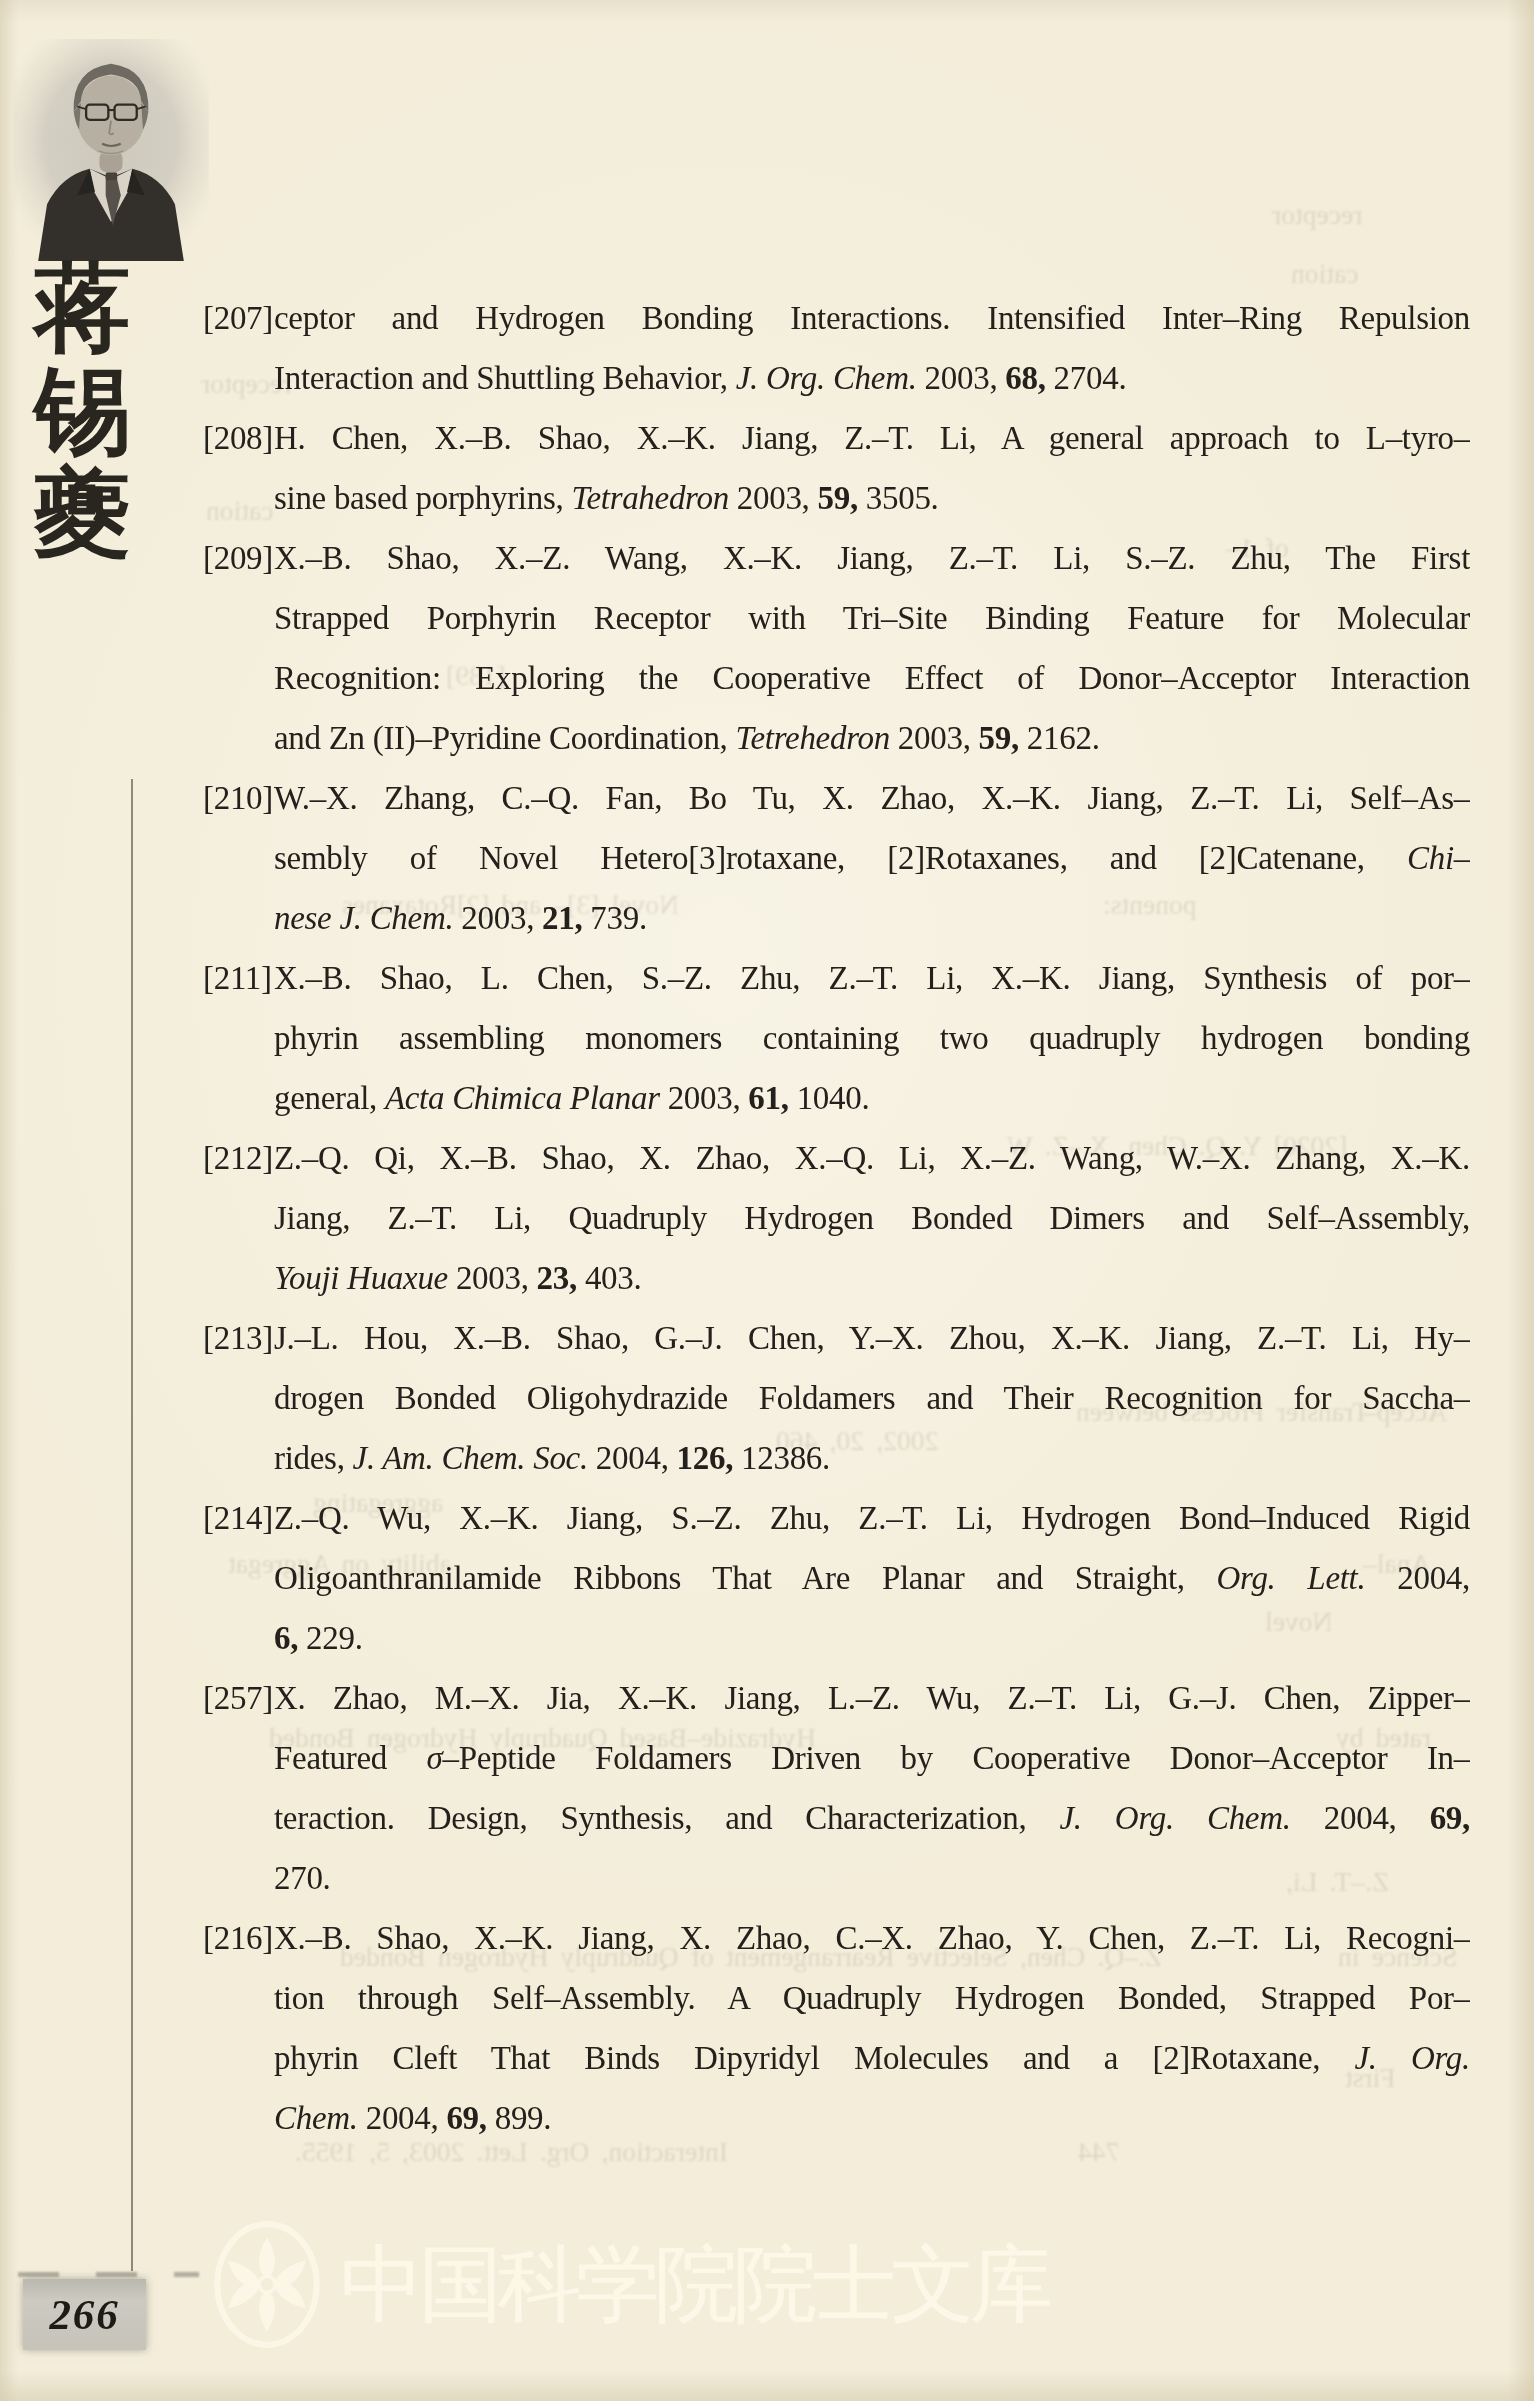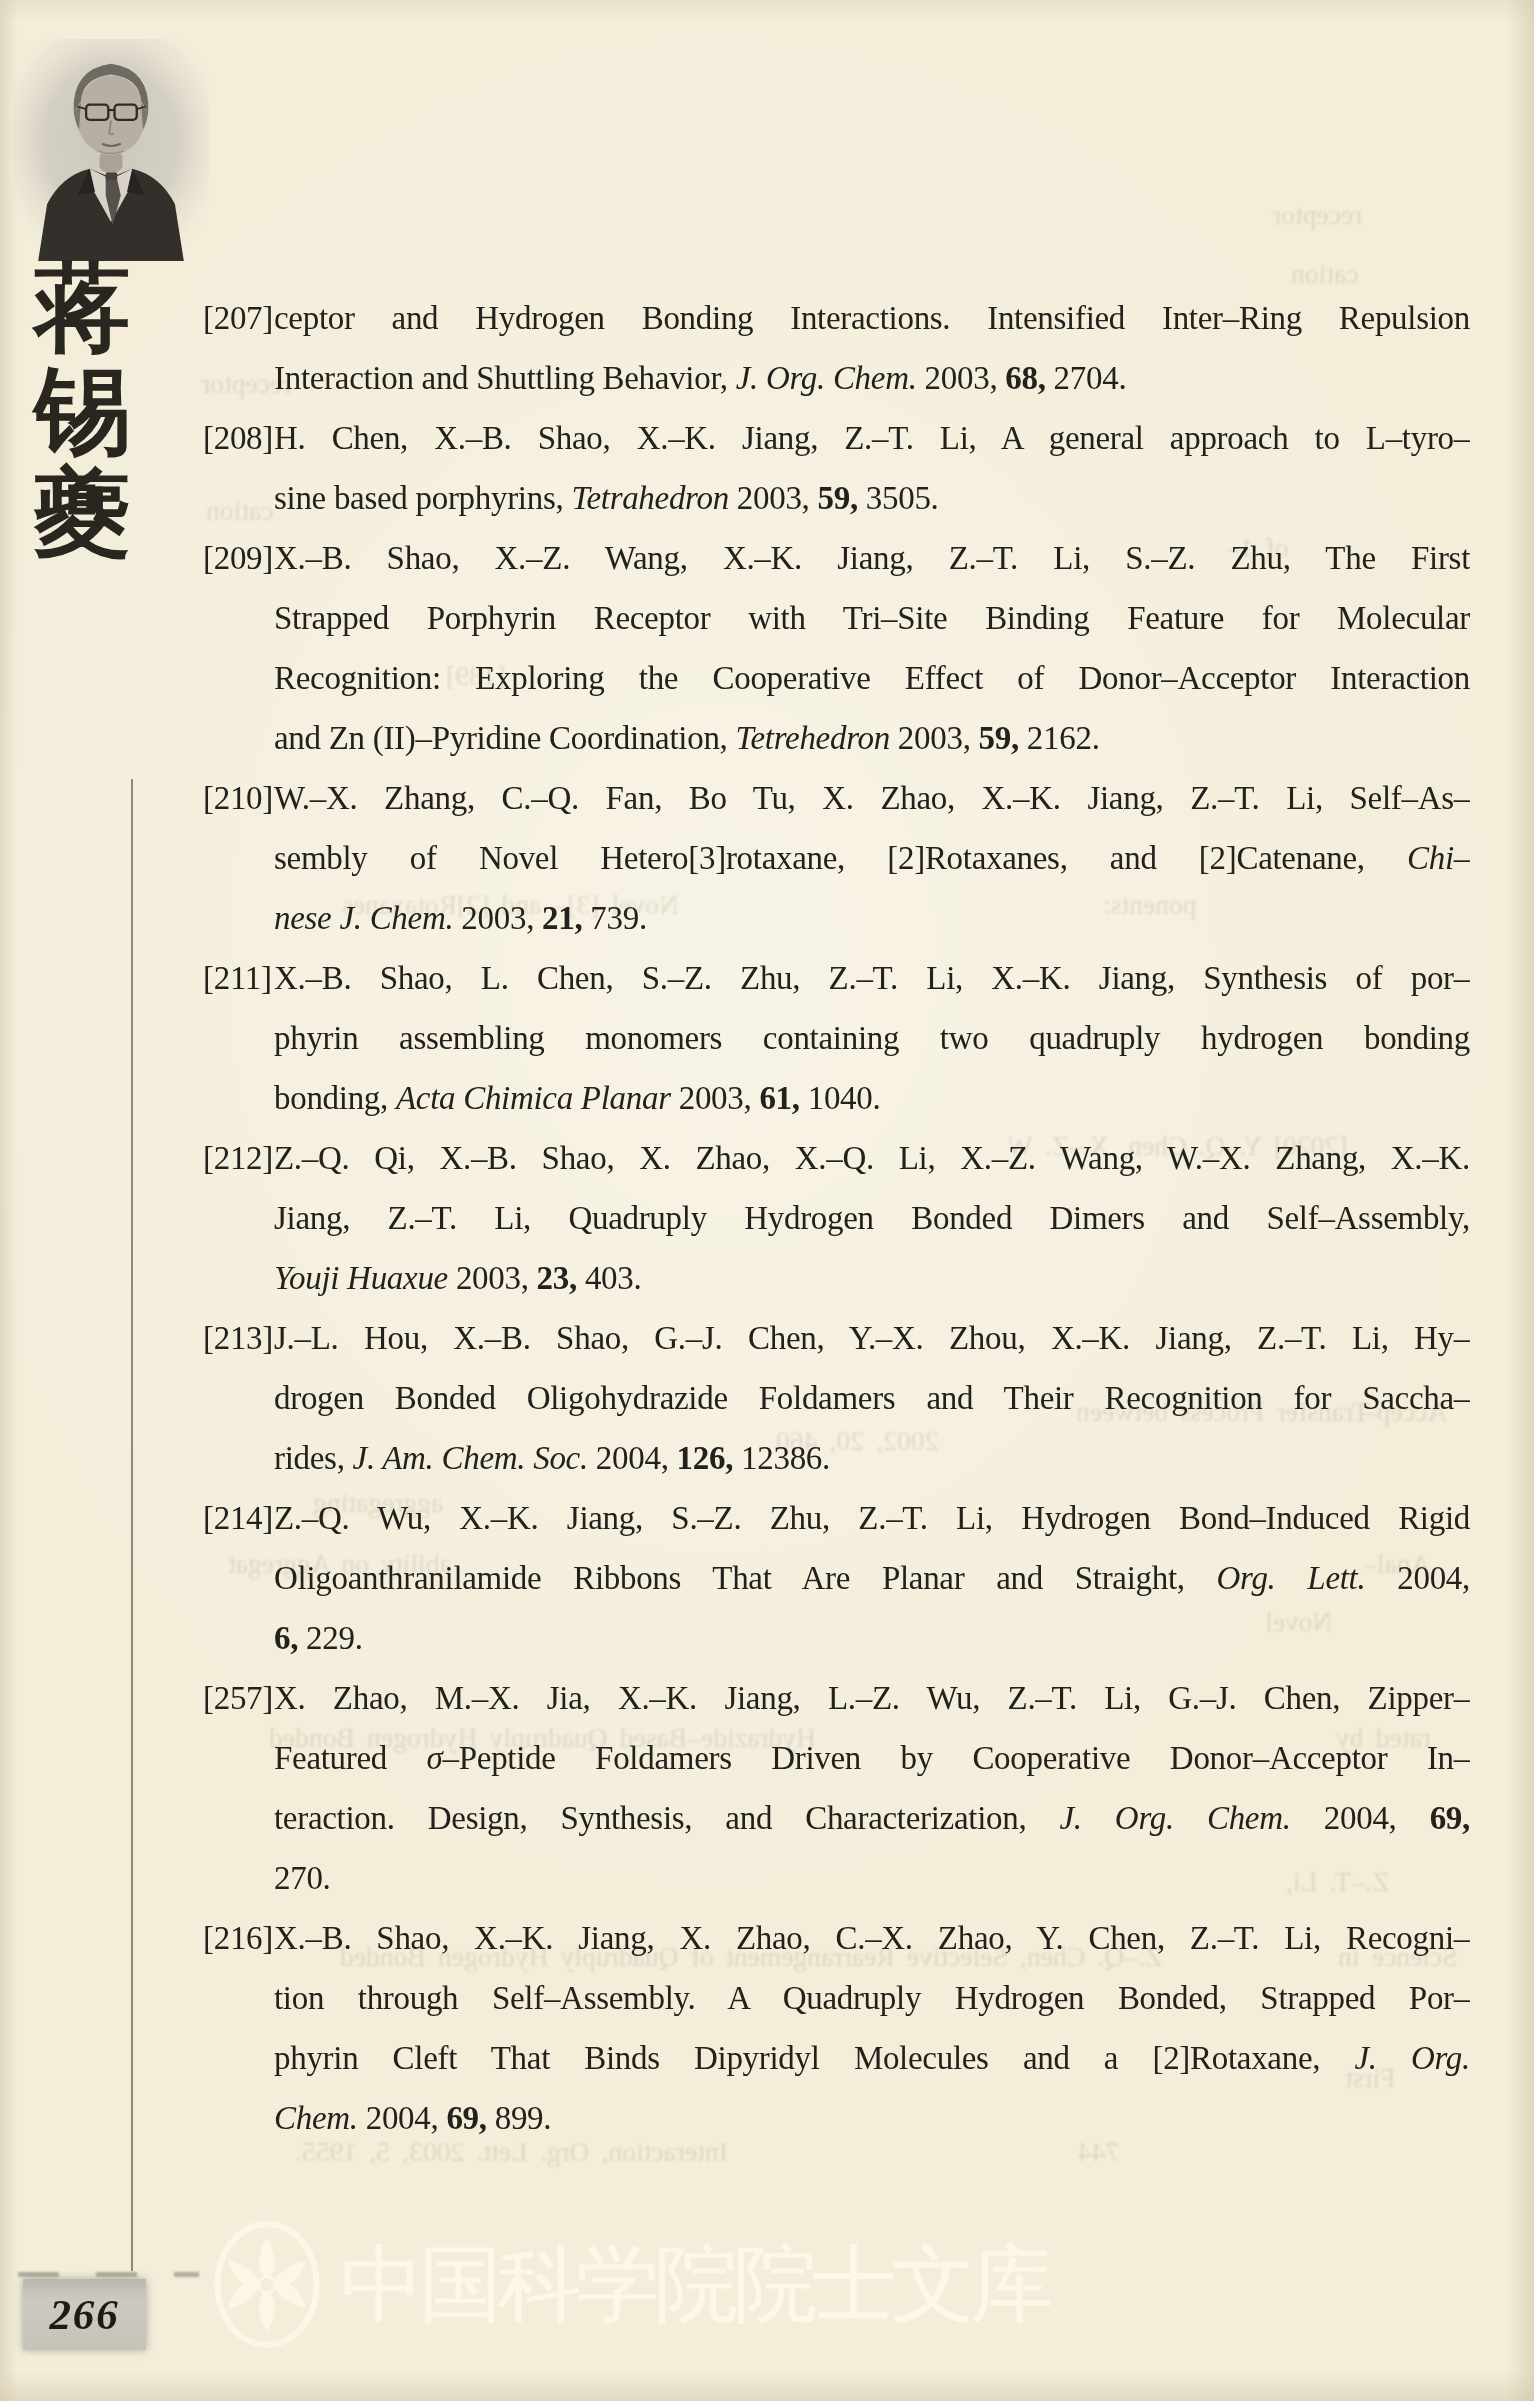--- a/index.html
+++ b/index.html
@@ -184,21 +184,21 @@
       <div class="ref">
         <span class="ref-label">[210]</span>
         <div class="line"><span>W.–X. Zhang, C.–Q. Fan, Bo Tu, X. Zhao, X.–K. Jiang, Z.–T. Li, Self–As–</span></div>
         <div class="line"><span>sembly of Novel Hetero[3]rotaxane, [2]Rotaxanes, and [2]Catenane, </span><span class="it">Chi–</span></div>
         <div class="line last"><span class="it">nese J. Chem.</span><span> 2003, </span><span class="bd">21,</span><span> 739.</span></div>
       </div>
       <div class="ref">
         <span class="ref-label">[211]</span>
         <div class="line"><span>X.–B. Shao, L. Chen, S.–Z. Zhu, Z.–T. Li, X.–K. Jiang, Synthesis of por–</span></div>
         <div class="line"><span>phyrin assembling monomers containing two quadruply hydrogen bonding</span></div>
-        <div class="line last"><span>bonding, </span><span class="it">Acta Chimica Planar</span><span> 2003, </span><span class="bd">61,</span><span> 1040.</span></div>
+        <div class="line last"><span>general, </span><span class="it">Acta Chimica Planar</span><span> 2003, </span><span class="bd">61,</span><span> 1040.</span></div>
       </div>
       <div class="ref">
         <span class="ref-label">[212]</span>
         <div class="line"><span>Z.–Q. Qi, X.–B. Shao, X. Zhao, X.–Q. Li, X.–Z. Wang, W.–X. Zhang, X.–K.</span></div>
         <div class="line"><span>Jiang, Z.–T. Li, Quadruply Hydrogen Bonded Dimers and Self–Assembly,</span></div>
         <div class="line last"><span class="it">Youji Huaxue</span><span> 2003, </span><span class="bd">23,</span><span> 403.</span></div>
       </div>
       <div class="ref">
         <span class="ref-label">[213]</span>
         <div class="line"><span>J.–L. Hou, X.–B. Shao, G.–J. Chen, Y.–X. Zhou, X.–K. Jiang, Z.–T. Li, Hy–</span></div>

